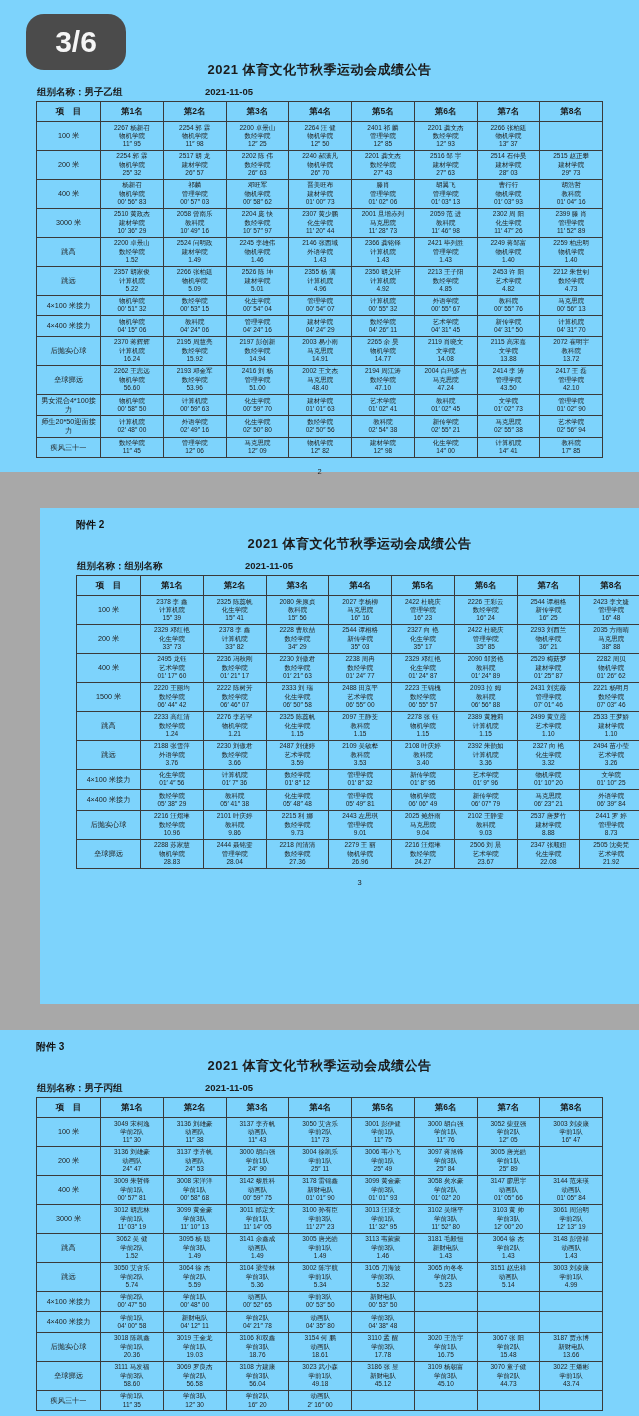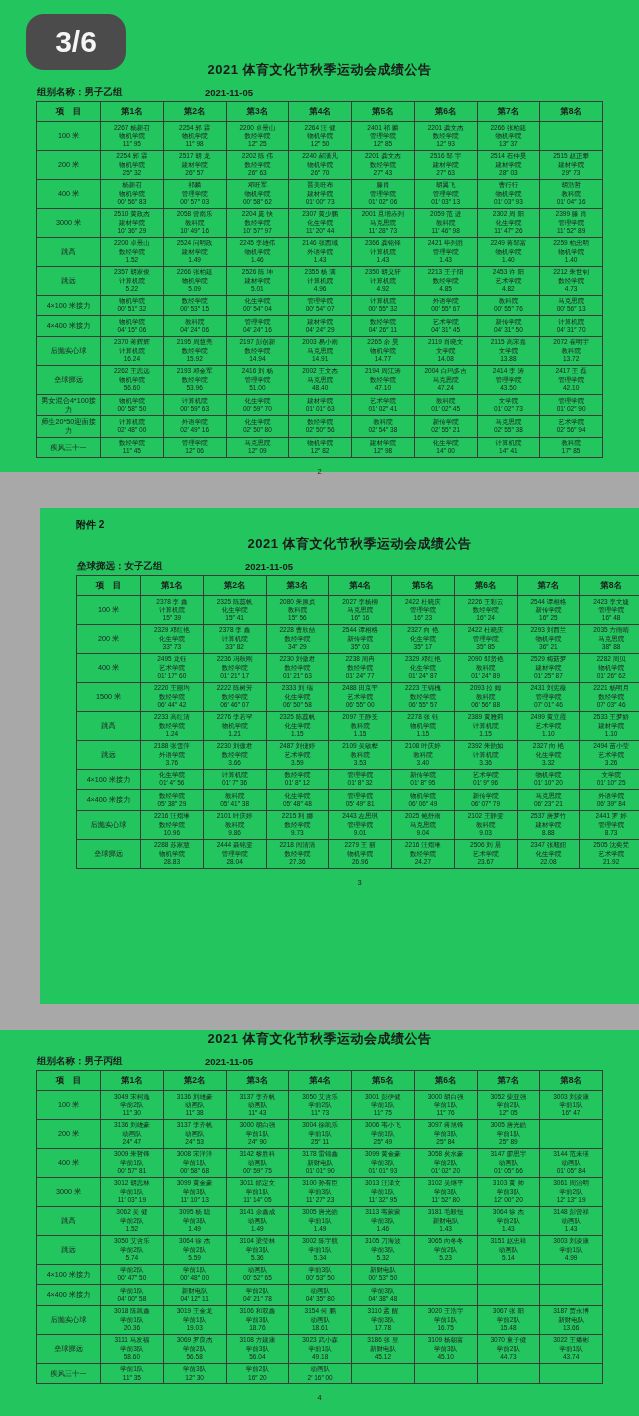--- a/index.html
+++ b/index.html
@@ -2,29 +2,29 @@
 <html><head>
 <meta charset="utf-8">
 <style>
   html,body{margin:0;padding:0;}
   body{
     width:639px;height:1416px;overflow:hidden;
     background:#a8a8a8;
     font-family:"Liberation Sans","DejaVu Sans",sans-serif;
     color:#1b1b1b;position:relative;
   }
-  .page{background:#22c55e;width:639px;position:relative;box-sizing:border-box;}
+  .page{background:#7dd3fc;width:639px;position:relative;box-sizing:border-box;}
   .page-1{height:472px;margin-bottom:36px;padding-top:58px;}
   .page-2{height:496px;margin-bottom:26px;margin-left:40px;}
   .page-3{height:434px;}
   .attachment{font-size:10px;font-weight:bold;color:#111;}
   .page-1 .attachment{position:absolute;top:42px;left:36px;}
   .page-2 .attachment,.page-3 .attachment{padding:10px 0 0 36px;}
   .title{text-align:center;font-size:13px;font-weight:bold;margin-top:3px;letter-spacing:.5px;}
-  .meta{display:flex;margin:7px 0 2px 37px;font-size:9.5px;font-weight:bold;align-items:center;}
+  .meta{display:flex;margin:7px 0 2px 37px;font-size:9.5px;font-weight:bold;}
   .meta .group{width:168px;}
   table{border-collapse:collapse;table-layout:fixed;margin-left:36px;width:567px;padding-left:16px;}
   th,td{border:1px solid #3a3a3a;text-align:center;vertical-align:middle;padding:1.5px 0;overflow:hidden;}
   th{font-size:8.5px;font-weight:bold;height:15px;padding:2px 0;}
   col.evt{width:64px;}
   td{font-size:6.5px;line-height:1.28;color:#222;}
   td.event{font-size:7.2px;padding:1px 2px;text-align:center;}
   td div{white-space:nowrap;}
   .pagenum{text-align:center;font-size:7.5px;margin-top:9px;color:#222;}
   .badge{
@@ -589,21 +589,21 @@
         </tr>
       </tbody>
   </table>
   <div class="pagenum">2</div>
 </div>
 
 <div class="page page-2">
   <div class="attachment">附件 2</div>
   <div class="title">2021 体育文化节秋季运动会成绩公告</div>
   <div class="meta">
-    <span class="group">垒球掷远：女子乙组</span>
+    <span class="group">组别名称：组别名称</span>
     <span class="date">2021-11-05</span>
   </div>
   <table>
     <colgroup>
         <col class="evt">
         <col>
         <col>
         <col>
         <col>
         <col>
@@ -1038,20 +1038,21 @@
             <div>艺术学院</div>
             <div>21.92</div>
           </td>
         </tr>
       </tbody>
   </table>
   <div class="pagenum">3</div>
 </div>
 
 <div class="page page-3">
+  <div class="attachment">附件 3</div>
   <div class="title">2021 体育文化节秋季运动会成绩公告</div>
   <div class="meta">
     <span class="group">组别名称：男子丙组</span>
     <span class="date">2021-11-05</span>
   </div>
   <table>
     <colgroup>
         <col class="evt">
         <col>
         <col>

